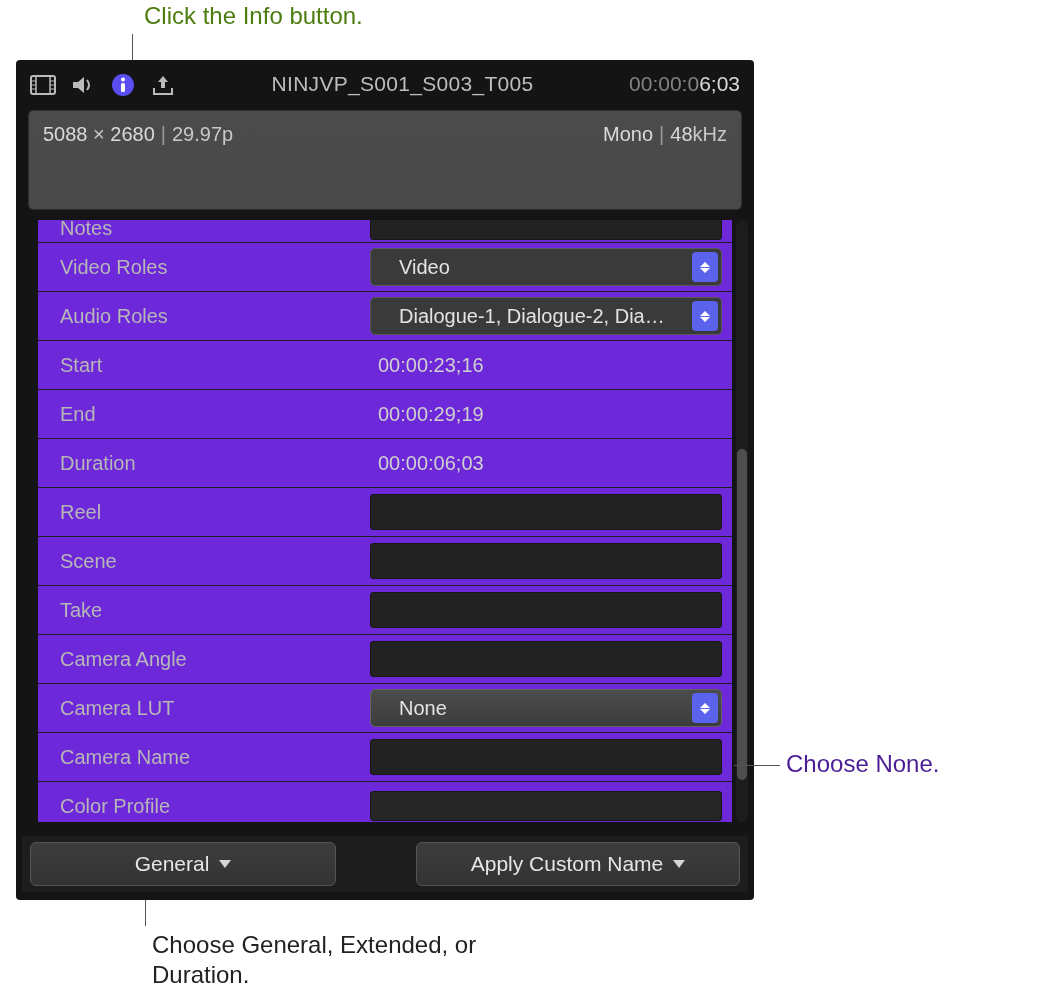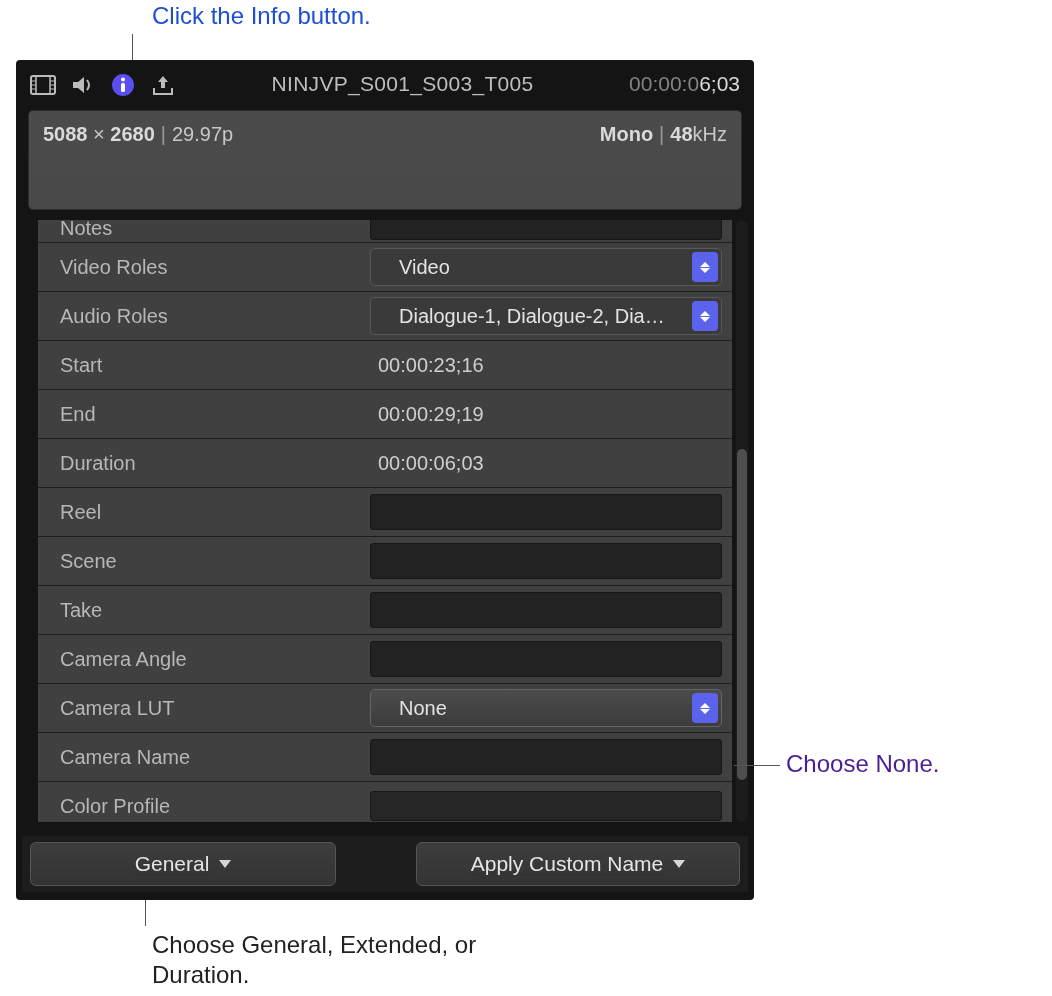--- a/index.html
+++ b/index.html
@@ -7,24 +7,24 @@
       font-family: -apple-system, "Helvetica Neue", Arial, sans-serif;
       background: #fff;
       width: 1052px;
       height: 996px;
       position: relative;
       font-size: 20px;
       color: #333;
     }
     .callout-top {
       position: absolute;
-      left: 152px;
+      left: 144px;
       top: 2px;
       font-size: 24px;
-      color: #1d4ed8;
+      color: #4d7c0f;
     }
     .callout-line-top {
       position: absolute;
       left: 132px;
       top: 34px;
       width: 1px;
       height: 36px;
       background: #555;
     }
     .app-wrap {
@@ -66,29 +66,29 @@
       height: 100px;
       background: linear-gradient(#4c4b4b, #4a4949);
       border: 1px solid #2d2d2d;
       border-radius: 5px;
       color: #c8c8c8;
       font-size: 20px;
       padding: 12px 14px;
       display: flex;
       justify-content: space-between;
     }
-    .clip-info .left b, .clip-info .right b { color: #dadada; font-weight: 700; text-align: right; }
+    .clip-info .left b, .clip-info .right b { color: #dadada; font-weight: 400; text-align: right; }
     .clip-info .pipe { color: #9a9a9a; padding: 0 6px; }
     .scroll-region {
       position: absolute;
       left: 22px;
       right: 22px;
       top: 160px;
       bottom: 78px;
-      background: #404040;
+      background: #6d28d9;
       overflow: hidden;
     }
     .scrollbar-track {
       position: absolute;
       right: 6px;
       top: 160px;
       bottom: 78px;
       width: 12px;
       background: #1c1c1c;
       border-radius: 6px;

